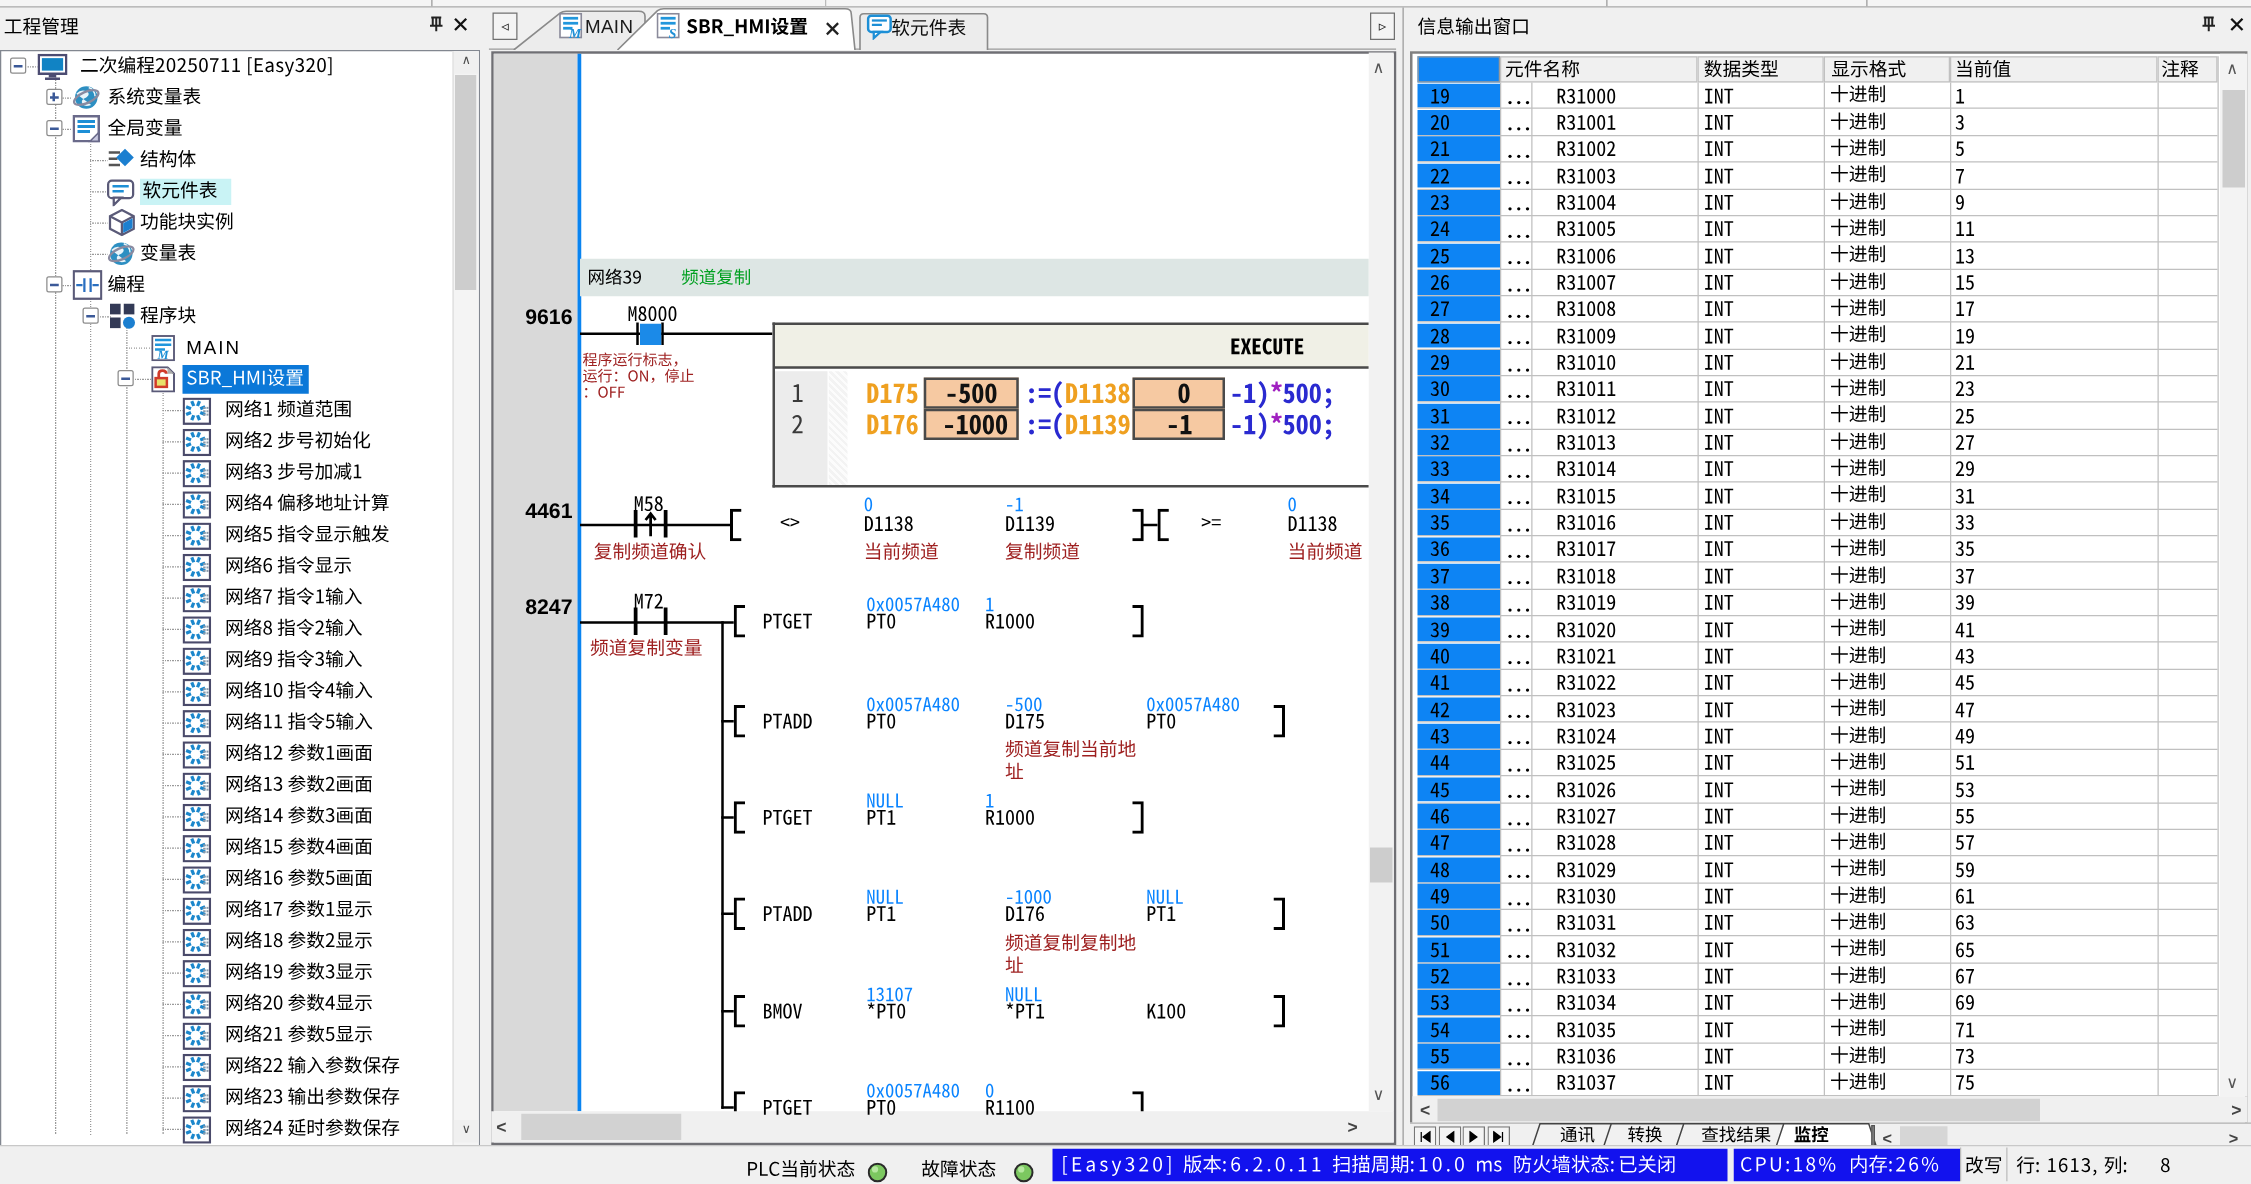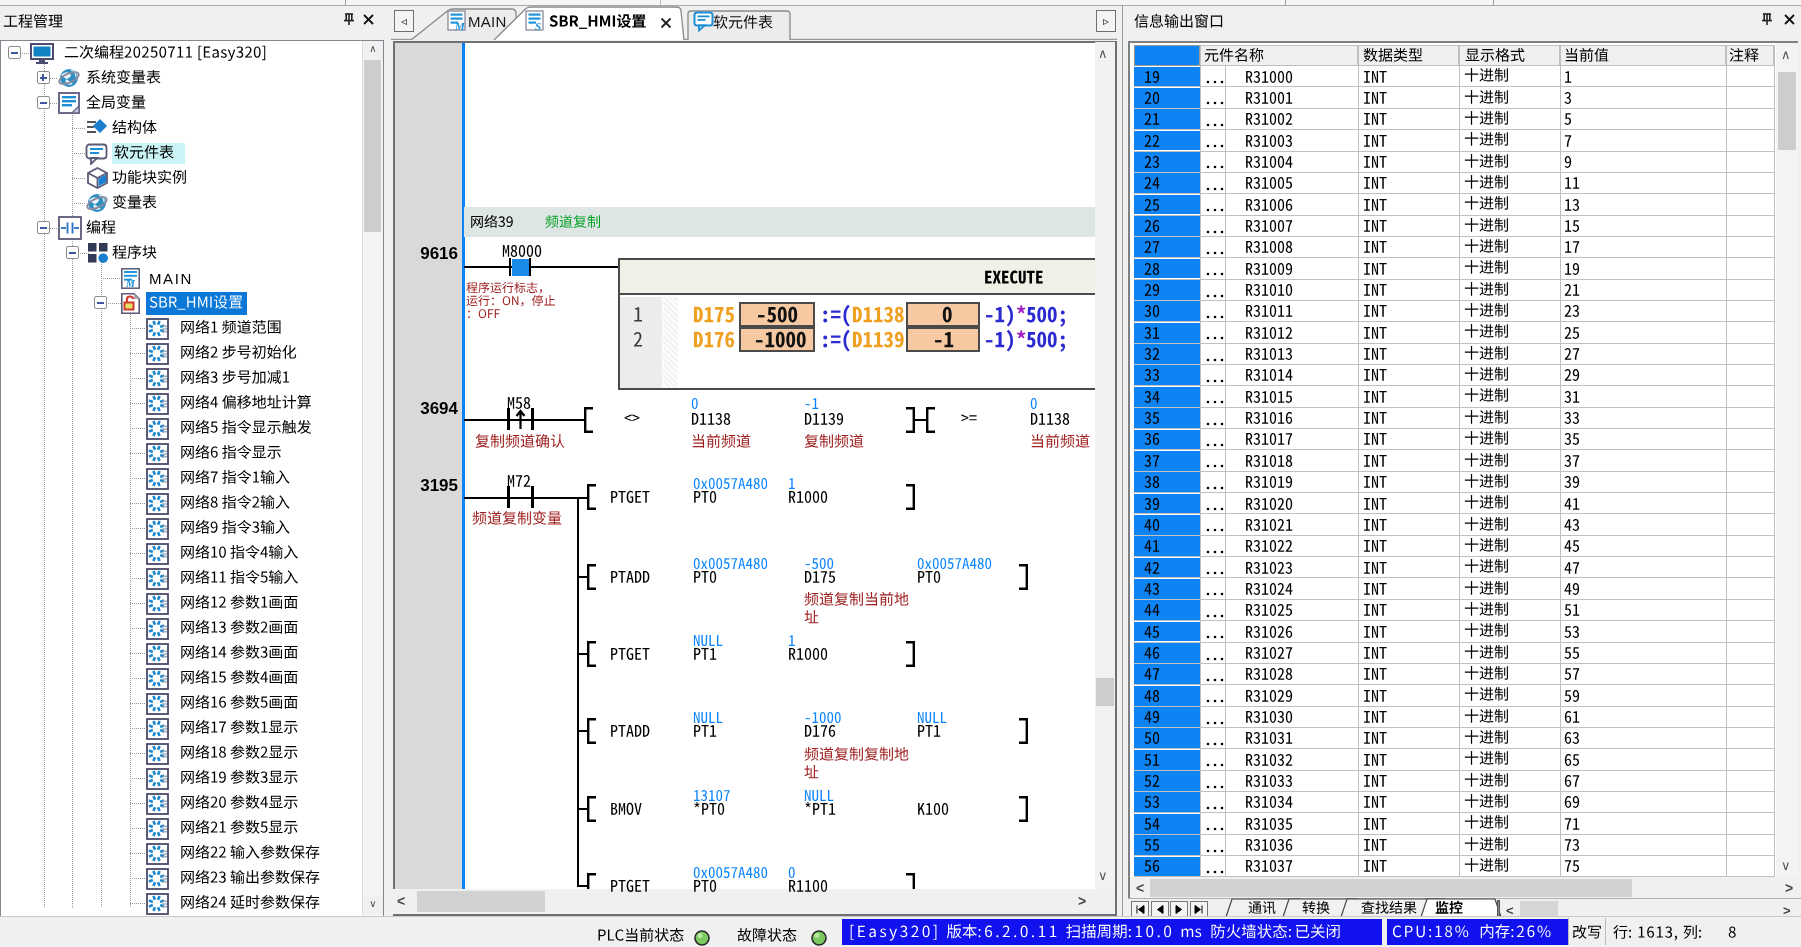--- a/index.html
+++ b/index.html
@@ -930,22 +930,22 @@
 <svg class="a" style="left:660px;top:17px;z-index:5" width="12" height="12">
     <g stroke="#222" stroke-width="1.8">
       <line x1="1.5" y1="1.5" x2="10.5" y2="10.5"></line>
       <line x1="10.5" y1="1.5" x2="1.5" y2="10.5"></line>
     </g>
   </svg>
 <div class="a" style="left:393px;top:41px;width:724px;height:875px;background:#fff;border:2px solid #6f6f74"></div>
 <div class="a" style="left:395px;top:43px;width:67px;height:846px;background:#d9d9d9"></div>
 <div class="a" style="left:462px;top:43px;width:2.6px;height:846px;background:#0a84f0"></div>
 <div class="a" style="left:393px;top:244.5px;width:65px;text-align:right;font-size:17px;line-height:17px;font-weight:bold;color:#000">9616</div>
-<div class="a" style="left:393px;top:399.5px;width:65px;text-align:right;font-size:17px;line-height:17px;font-weight:bold;color:#000">3694</div>
-<div class="a" style="left:393px;top:476.5px;width:65px;text-align:right;font-size:17px;line-height:17px;font-weight:bold;color:#000">3195</div>
+<div class="a" style="left:393px;top:399.5px;width:65px;text-align:right;font-size:17px;line-height:17px;font-weight:bold;color:#000">4461</div>
+<div class="a" style="left:393px;top:476.5px;width:65px;text-align:right;font-size:17px;line-height:17px;font-weight:bold;color:#000">8247</div>
 <div class="a" style="left:464px;top:207px;width:631px;height:30px;background:#dde6e4"></div>
 <div class="line" style="left:464px;top:266px;width:154px;height:2px"></div>
 <div class="line" style="left:509px;top:258px;width:2px;height:18px"></div>
 <div class="line" style="left:529px;top:258px;width:2px;height:18px"></div>
 <div class="a" style="left:512px;top:259px;width:17px;height:17px;background:#1b8ae8"></div>
 <div class="a" style="left:618px;top:258px;width:477px;height:132px;border:2px solid #4a4a4a;border-right:none;background:#fff"></div>
 <div class="a" style="left:620px;top:260px;width:475px;height:35px;background:#f0f0e6;border-bottom:2px solid #4a4a4a"></div>
 <div class="a" style="left:620px;top:297px;width:42px;height:91px;background:#ececec"></div>
 <div class="a" style="left:663px;top:297px;width:15px;height:91px;background-image:repeating-linear-gradient(45deg,#f3f3f3 0 2px,#fcfcfc 2px 4px)"></div>
 <div class="a" style="left:739px;top:302px;width:76px;height:25px;background:#f6c9a2;border:2px solid #4a4a4a"></div>

